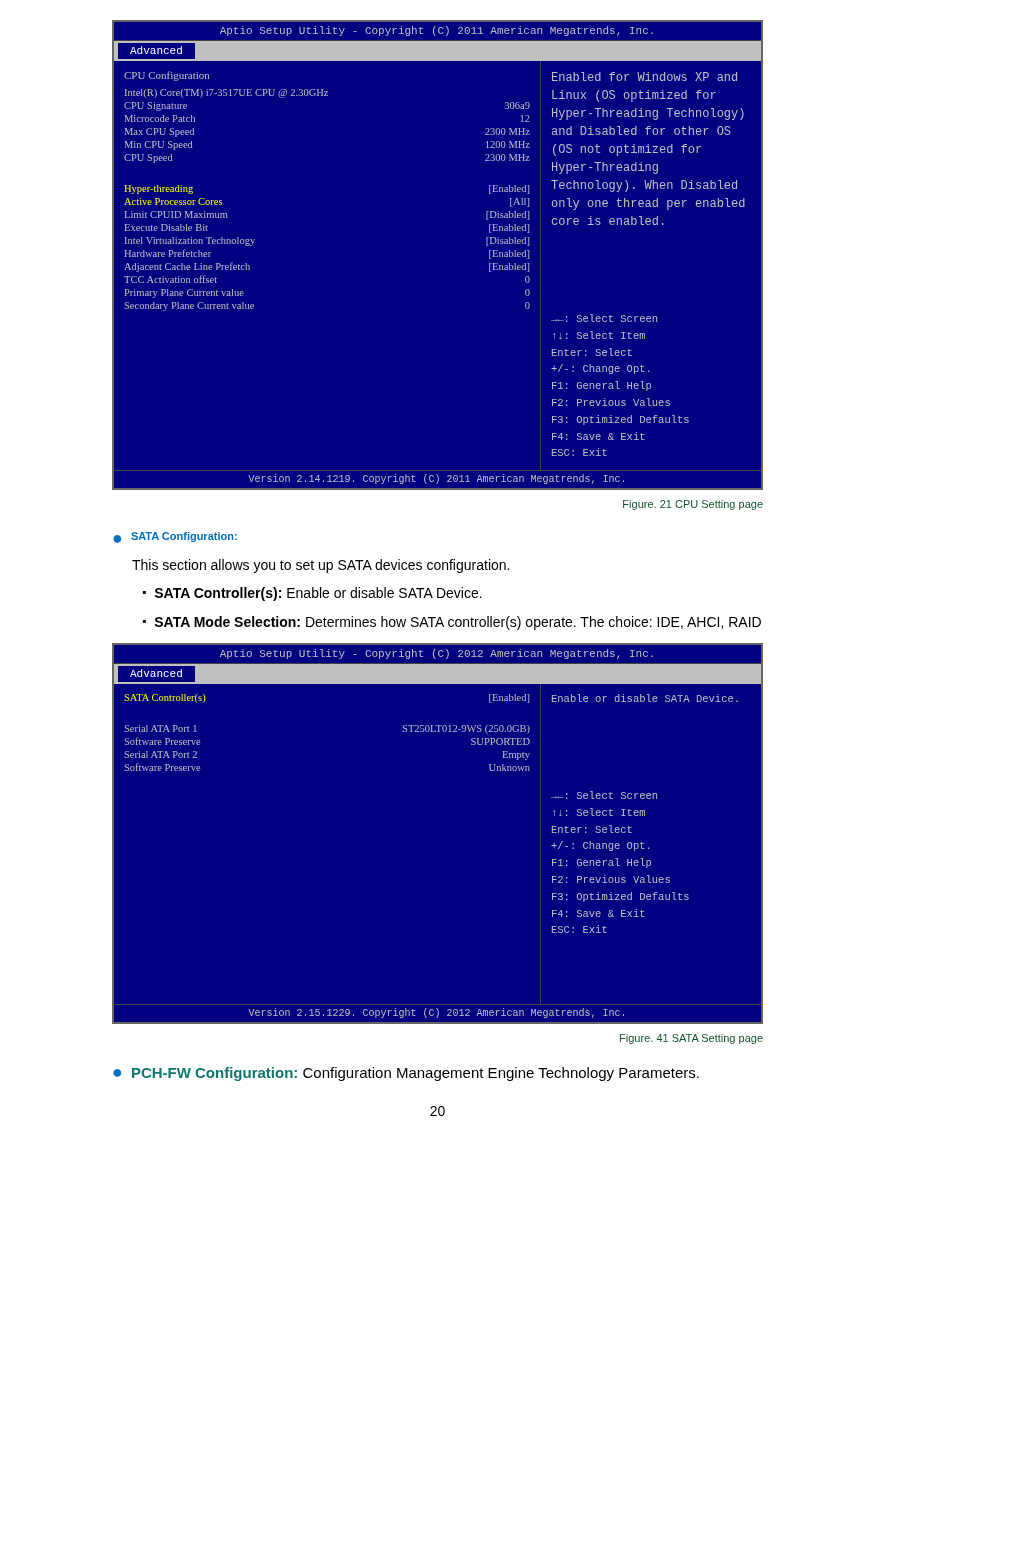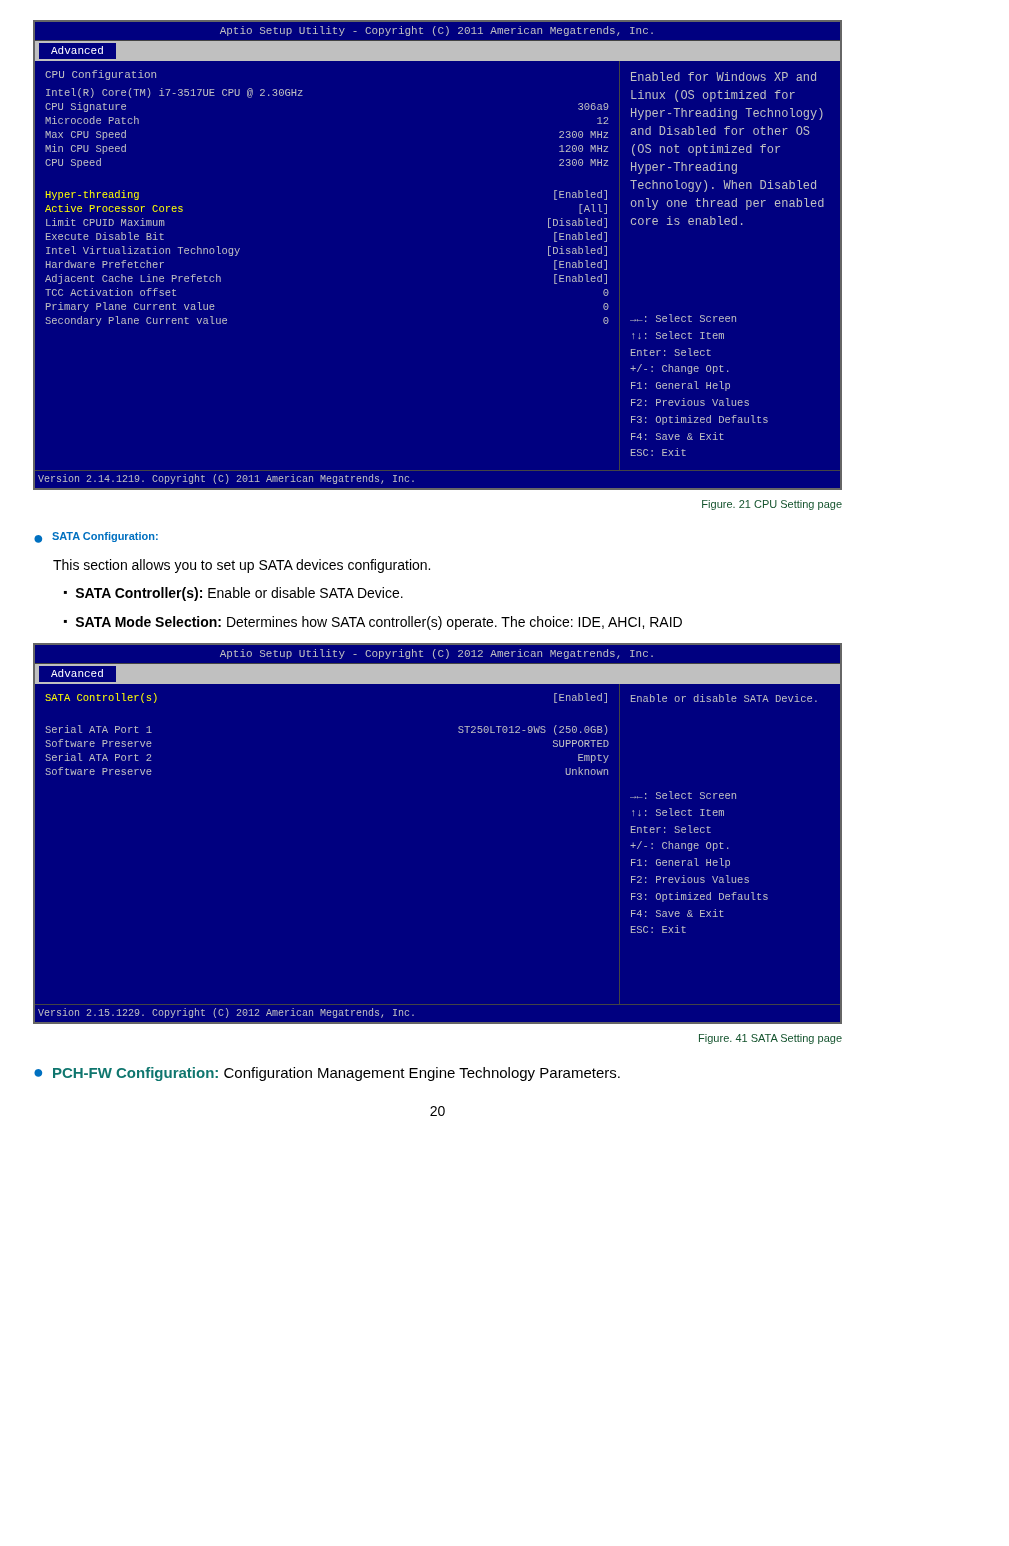--- a/index.html
+++ b/index.html
@@ -7,21 +7,21 @@
       background: #ffffff;
       font-family: Arial, sans-serif;
       font-size: 14px;
       color: #000;
       width: 1009px;
       min-height: 1546px;
     }
 
     .page-container {
       width: 875px;
-      padding: 20px 33px;
+      padding: 20px 112px;
     }
 
     
     .bios-screen {
       background: #000080;
       border: 2px solid #666;
       width: 100%;
       margin: 0 auto 8px auto;
       font-family: 'Courier New', Courier, monospace;
       font-size: 11px;
@@ -60,20 +60,21 @@
 
     .bios-main {
       display: flex;
       min-height: 320px;
     }
 
     .bios-left {
       flex: 1;
       padding: 8px 10px;
       border-right: 1px solid #444;
+      font-family: Liberation Serif, serif;
     }
 
     .bios-right {
       width: 220px;
       padding: 8px 10px;
       font-size: 10.5px;
       color: #c0c0c0;
     }
 
     .bios-section-title {
@@ -101,20 +102,21 @@
       color: #ffff00;
     }
 
     .bios-separator {
       margin: 4px 0;
     }
 
     .bios-footer {
       background: #000080;
       border-top: 1px solid #444;
+      text-align: center;
       padding: 3px;
       font-size: 10px;
       color: #c0c0c0;
     }
 
     .bios-right-nav {
       margin-top: 80px;
       font-size: 10.5px;
       line-height: 1.6;
       color: #c0c0c0;

